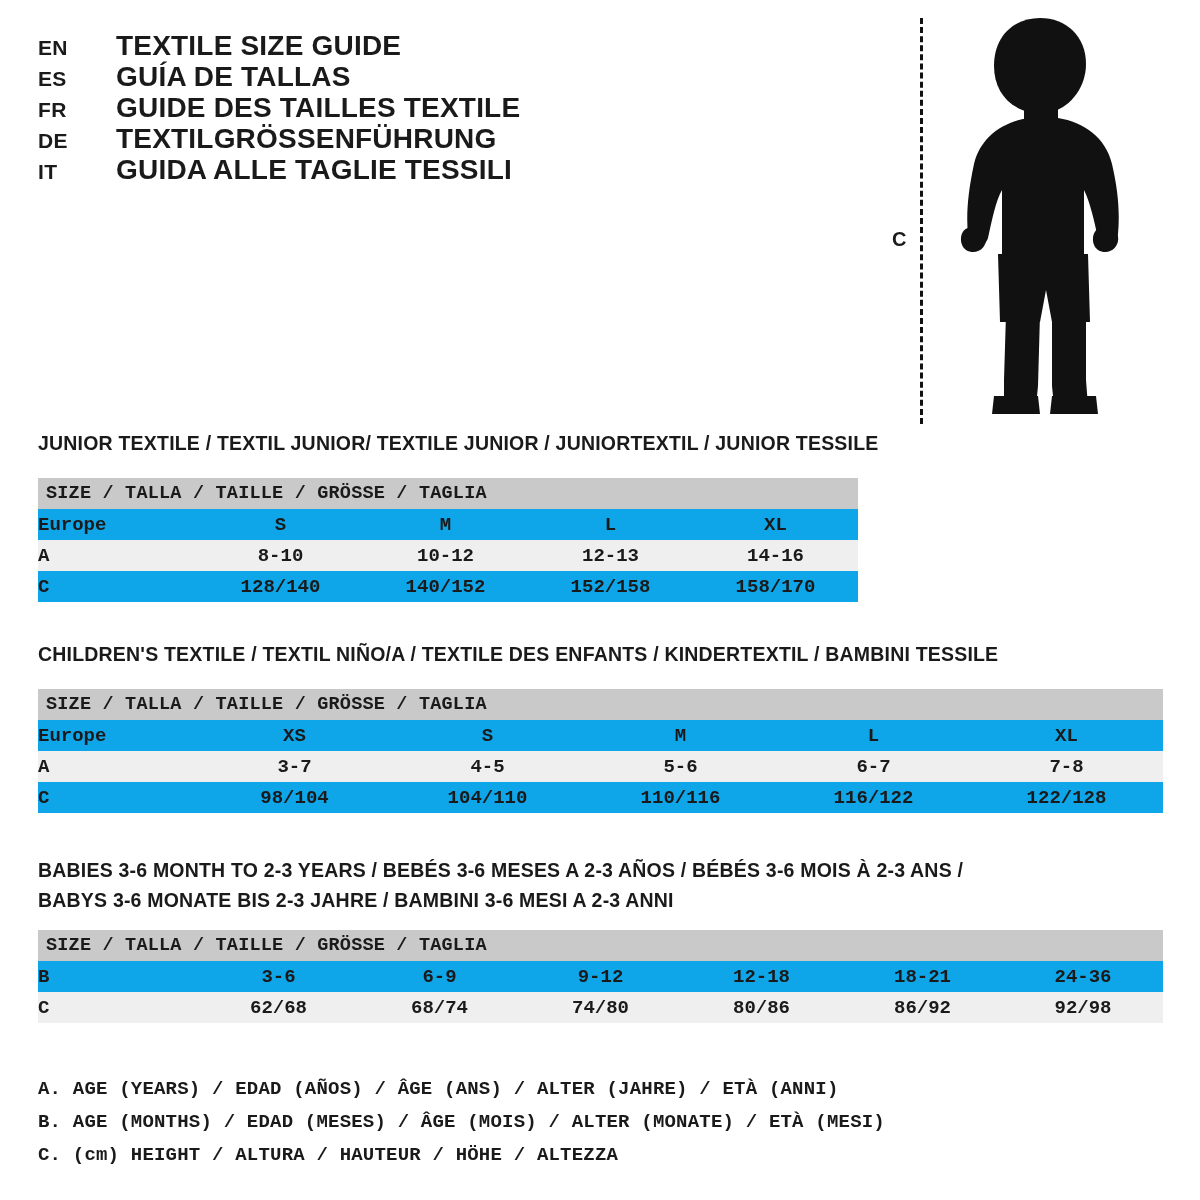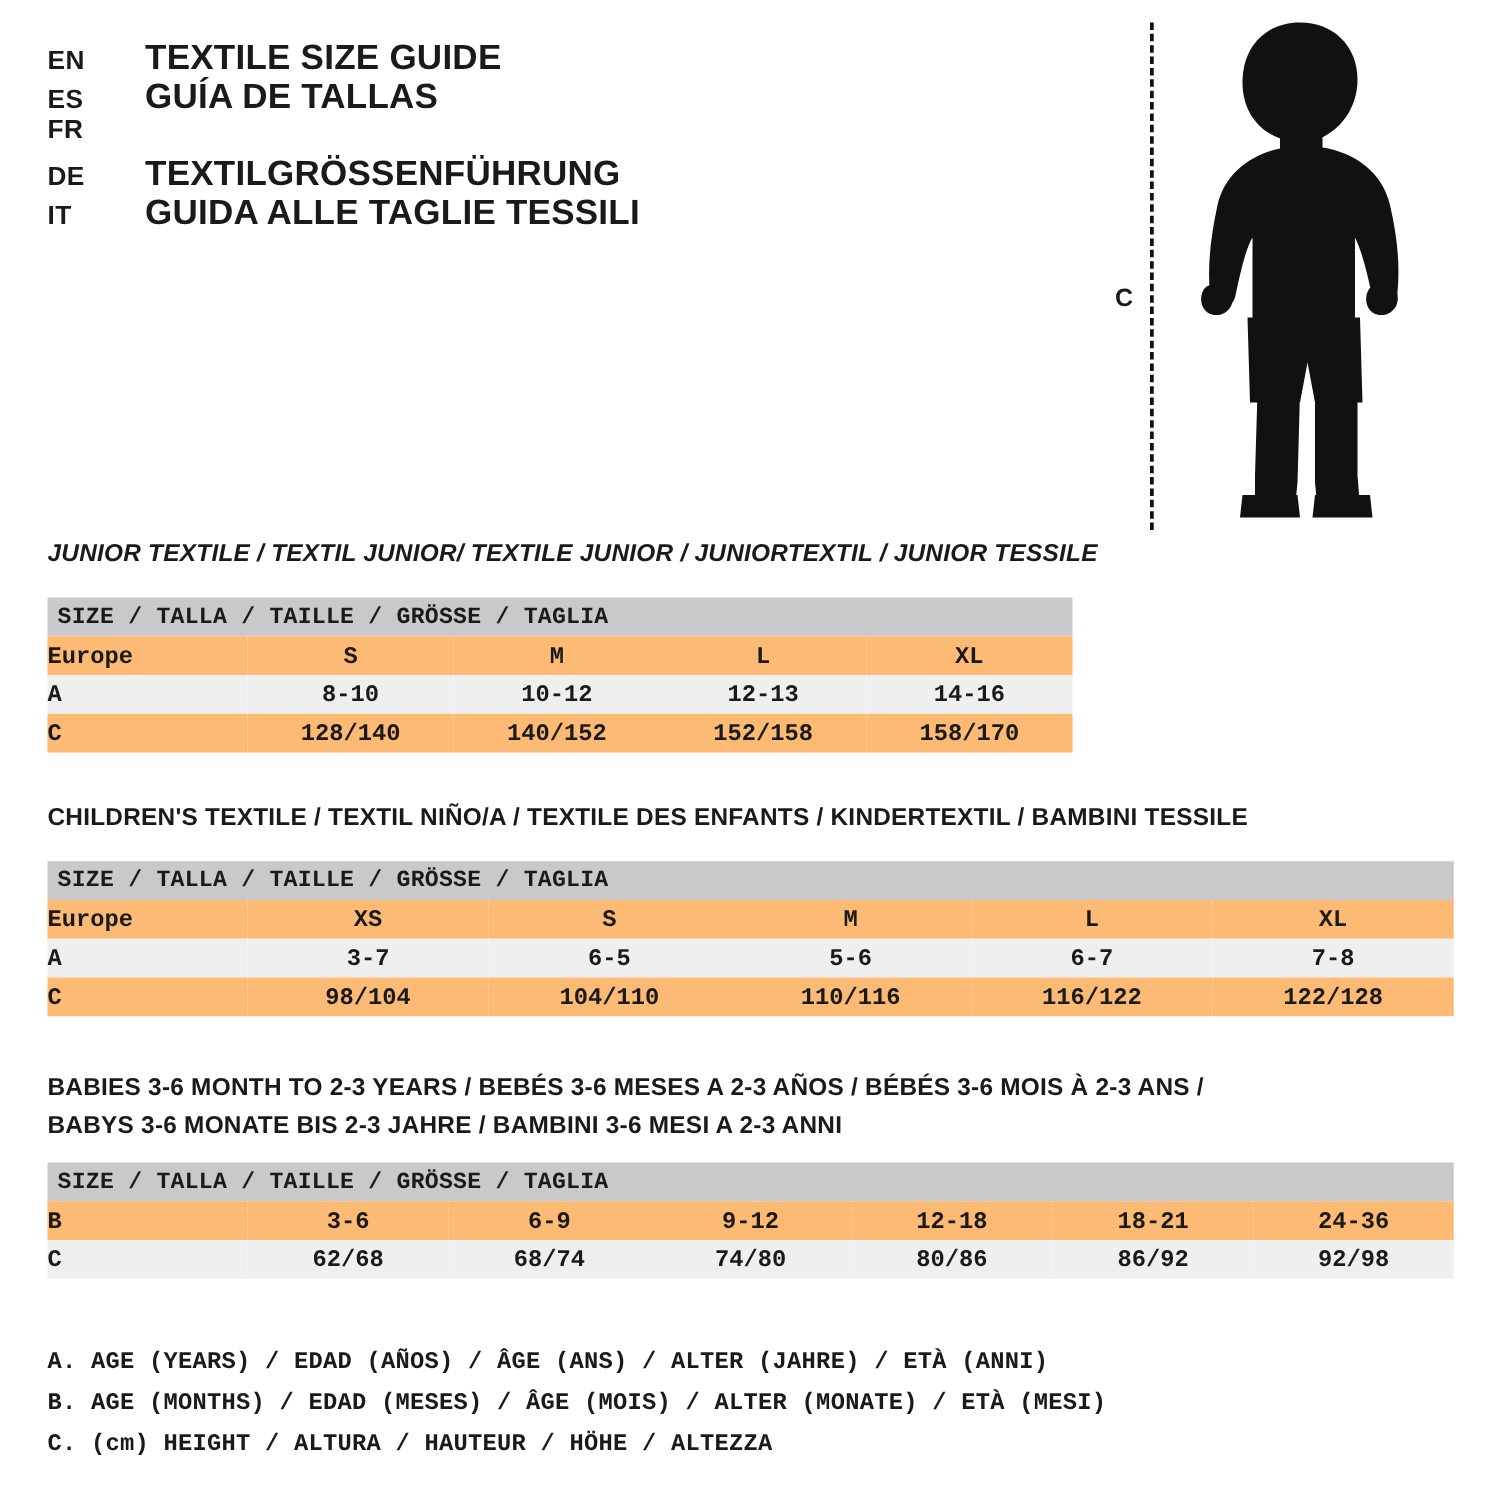--- a/index.html
+++ b/index.html
@@ -106,21 +106,21 @@
     font-weight: bold;
     font-family: Liberation Mono, monospace;
   }
   .hdr-band td {
     background: #c9c9c9;
     font-size: 18.5px;
     font-weight: bold;
     padding-left: 8px;
     letter-spacing: 0.2px;
   }
-  .row-light td { background: #fdba74; }
+  .row-light td { background: #0ea5e9; }
   .row-shade td { background: #efefef; }
   .cell-label {
     padding-left: 8px;
     text-align: left;
   }
   .cell-val {
     text-align: center;
   }
 
   
@@ -147,20 +147,21 @@
     <div class="lang-row">
       <span class="lang-code">EN</span>
       <span class="lang-text">TEXTILE SIZE GUIDE</span>
     </div>
     <div class="lang-row">
       <span class="lang-code">ES</span>
       <span class="lang-text">GUÍA DE TALLAS</span>
     </div>
     <div class="lang-row">
       <span class="lang-code">FR</span>
+      <span class="lang-text">GUIDE DES TAILLES TEXTILE</span>
     </div>
     <div class="lang-row">
       <span class="lang-code">DE</span>
       <span class="lang-text">TEXTILGRÖSSENFÜHRUNG</span>
     </div>
     <div class="lang-row">
       <span class="lang-code">IT</span>
       <span class="lang-text">GUIDA ALLE TAGLIE TESSILI</span>
     </div>
   </div>
@@ -185,21 +186,21 @@
 
         <path d="M62 382 L106 382 L108 400 L60 400 Z"></path>
         <path d="M120 382 L164 382 L166 400 L118 400 Z"></path>
 
         <path d="M36 214 C28 216 26 230 34 236 C44 242 56 234 54 222 Z"></path>
         <path d="M168 214 C160 216 158 230 166 236 C176 242 188 234 186 222 Z"></path>
       </g>
     </svg>
   </div>
 
-  <div class="section-title" style="top:432px;font-style:italic;">JUNIOR TEXTILE / TEXTIL JUNIOR/ TEXTILE JUNIOR / JUNIORTEXTIL / JUNIOR TESSILE</div>
+  <div class="section-title" style="top:432px;">JUNIOR TEXTILE / TEXTIL JUNIOR/ TEXTILE JUNIOR / JUNIORTEXTIL / JUNIOR TESSILE</div>
 
   <table class="tbl" style="left:38px; top:478px; width:820px;">
     <tbody>
         <tr class="hdr-band">
       <td colspan="5">SIZE / TALLA / TAILLE / GRÖSSE / TAGLIA</td>
     </tr>
     <tr class="row-light">
       <td class="cell-label" style="width:160px;">Europe</td>
       <td class="cell-val" style="width:165px;">S</td>
       <td class="cell-val" style="width:165px;">M</td>
@@ -234,21 +235,21 @@
       <td class="cell-label" style="width:160px;">Europe</td>
       <td class="cell-val" style="width:193px;">XS</td>
       <td class="cell-val" style="width:193px;">S</td>
       <td class="cell-val" style="width:193px;">M</td>
       <td class="cell-val" style="width:193px;">L</td>
       <td class="cell-val" style="width:193px;">XL</td>
     </tr>
     <tr class="row-shade">
       <td class="cell-label">A</td>
       <td class="cell-val">3-7</td>
-      <td class="cell-val">6-5</td>
+      <td class="cell-val">4-5</td>
       <td class="cell-val">5-6</td>
       <td class="cell-val">6-7</td>
       <td class="cell-val">7-8</td>
     </tr>
     <tr class="row-light">
       <td class="cell-label">C</td>
       <td class="cell-val">98/104</td>
       <td class="cell-val">104/110</td>
       <td class="cell-val">110/116</td>
       <td class="cell-val">116/122</td>

